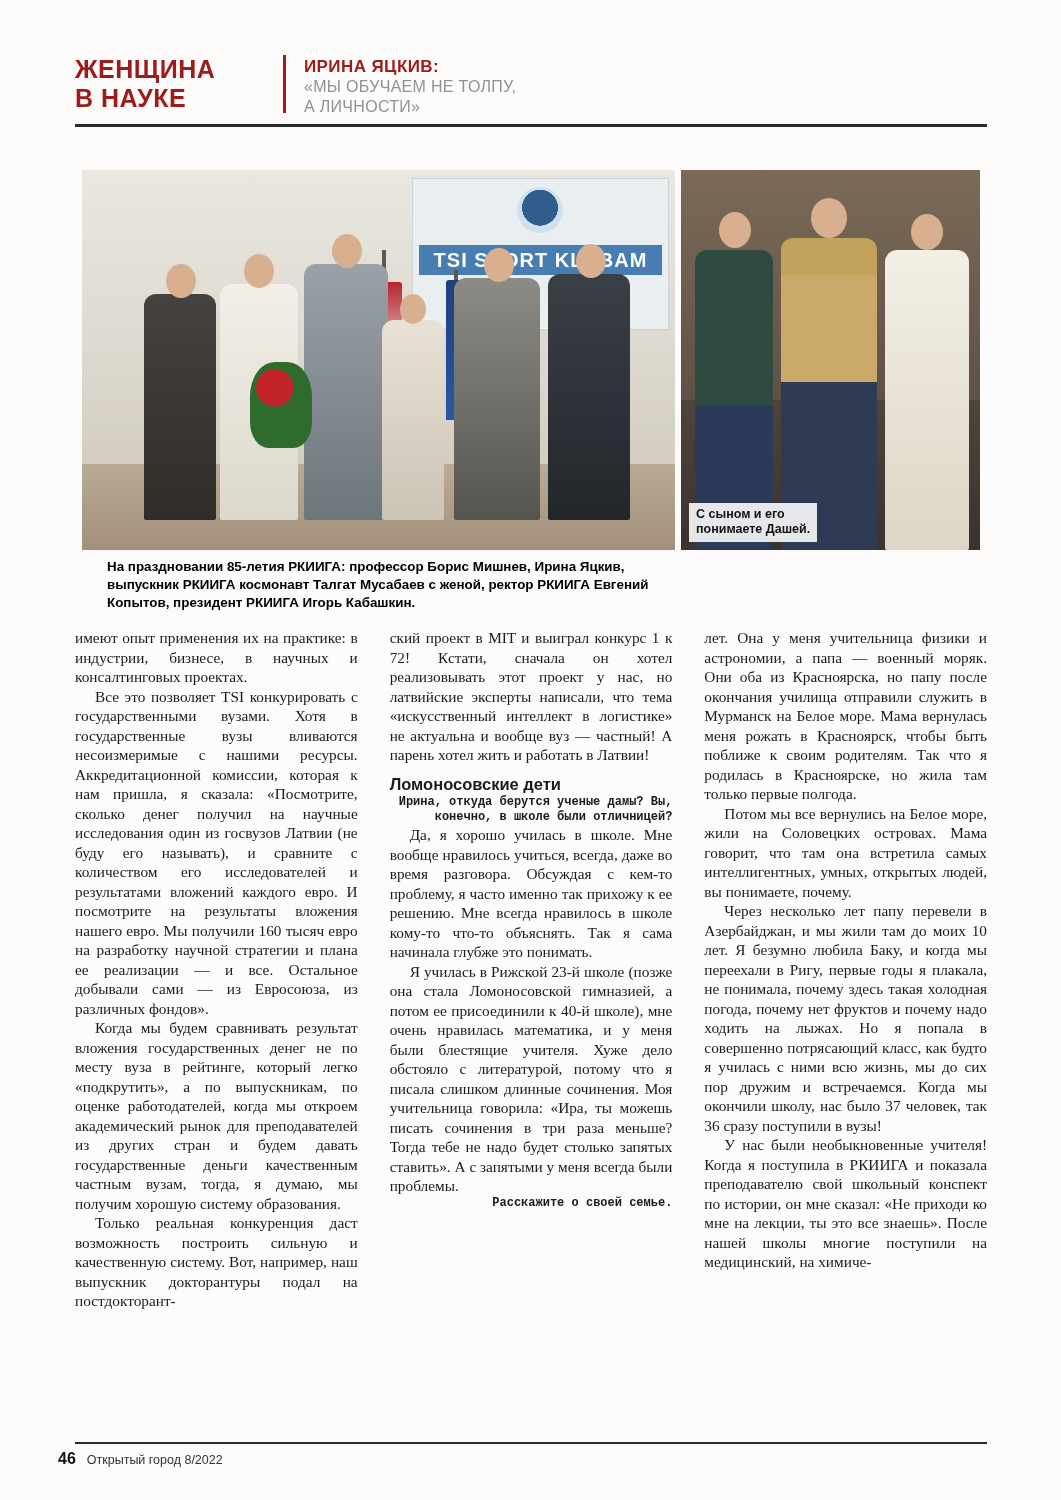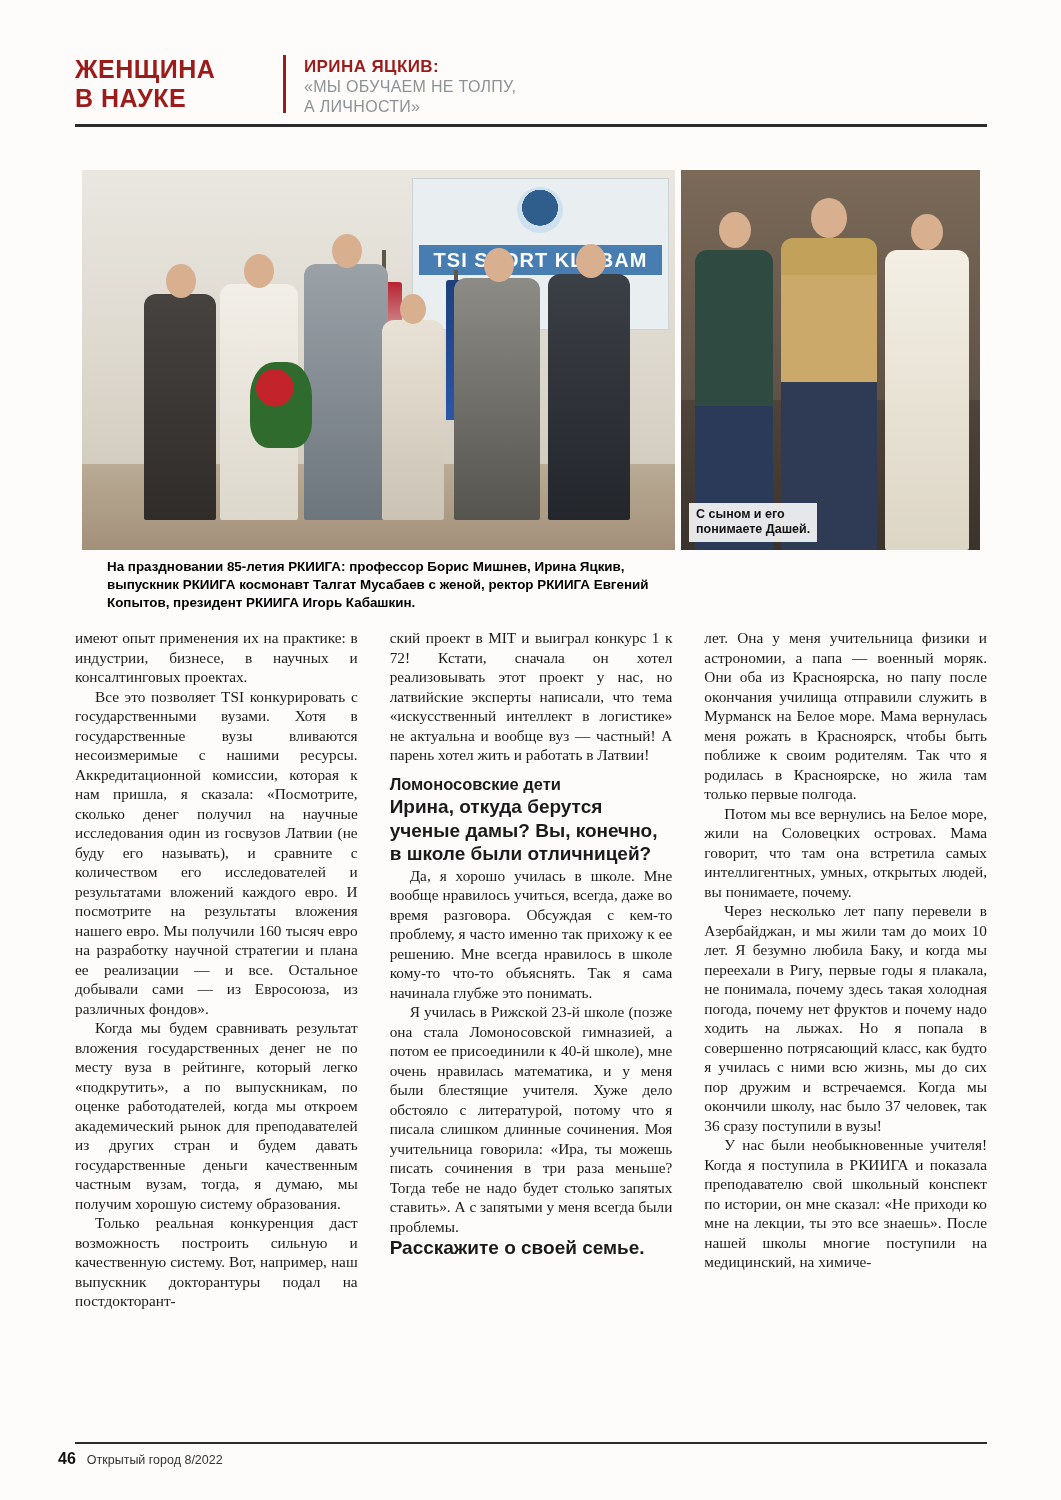--- a/index.html
+++ b/index.html
@@ -202,26 +202,26 @@
   }
   .col p.noindent { text-indent: 0; }
   .col h3 {
     margin: 10px 0 1px 0;
     font-family: "Liberation Sans", sans-serif;
     font-size: 16.5px;
     font-weight: bold;
     line-height: 1.2;
   }
   .col p.q {
-    font-family: Liberation Sans, sans-serif;
-    font-weight: bold;
-    font-size: 19px;
+    font-family: Liberation Mono, monospace;
+    font-weight: bold;
+    font-size: 12px;
     line-height: 1.24;
     text-indent: 0;
-    text-align: left;
+    text-align: right;
   }
 
   
   .rule-bottom {
     position: absolute;
     left: 75px;
     top: 1442px;
     width: 912px;
     height: 2px;
     background: #2b2b2b;

